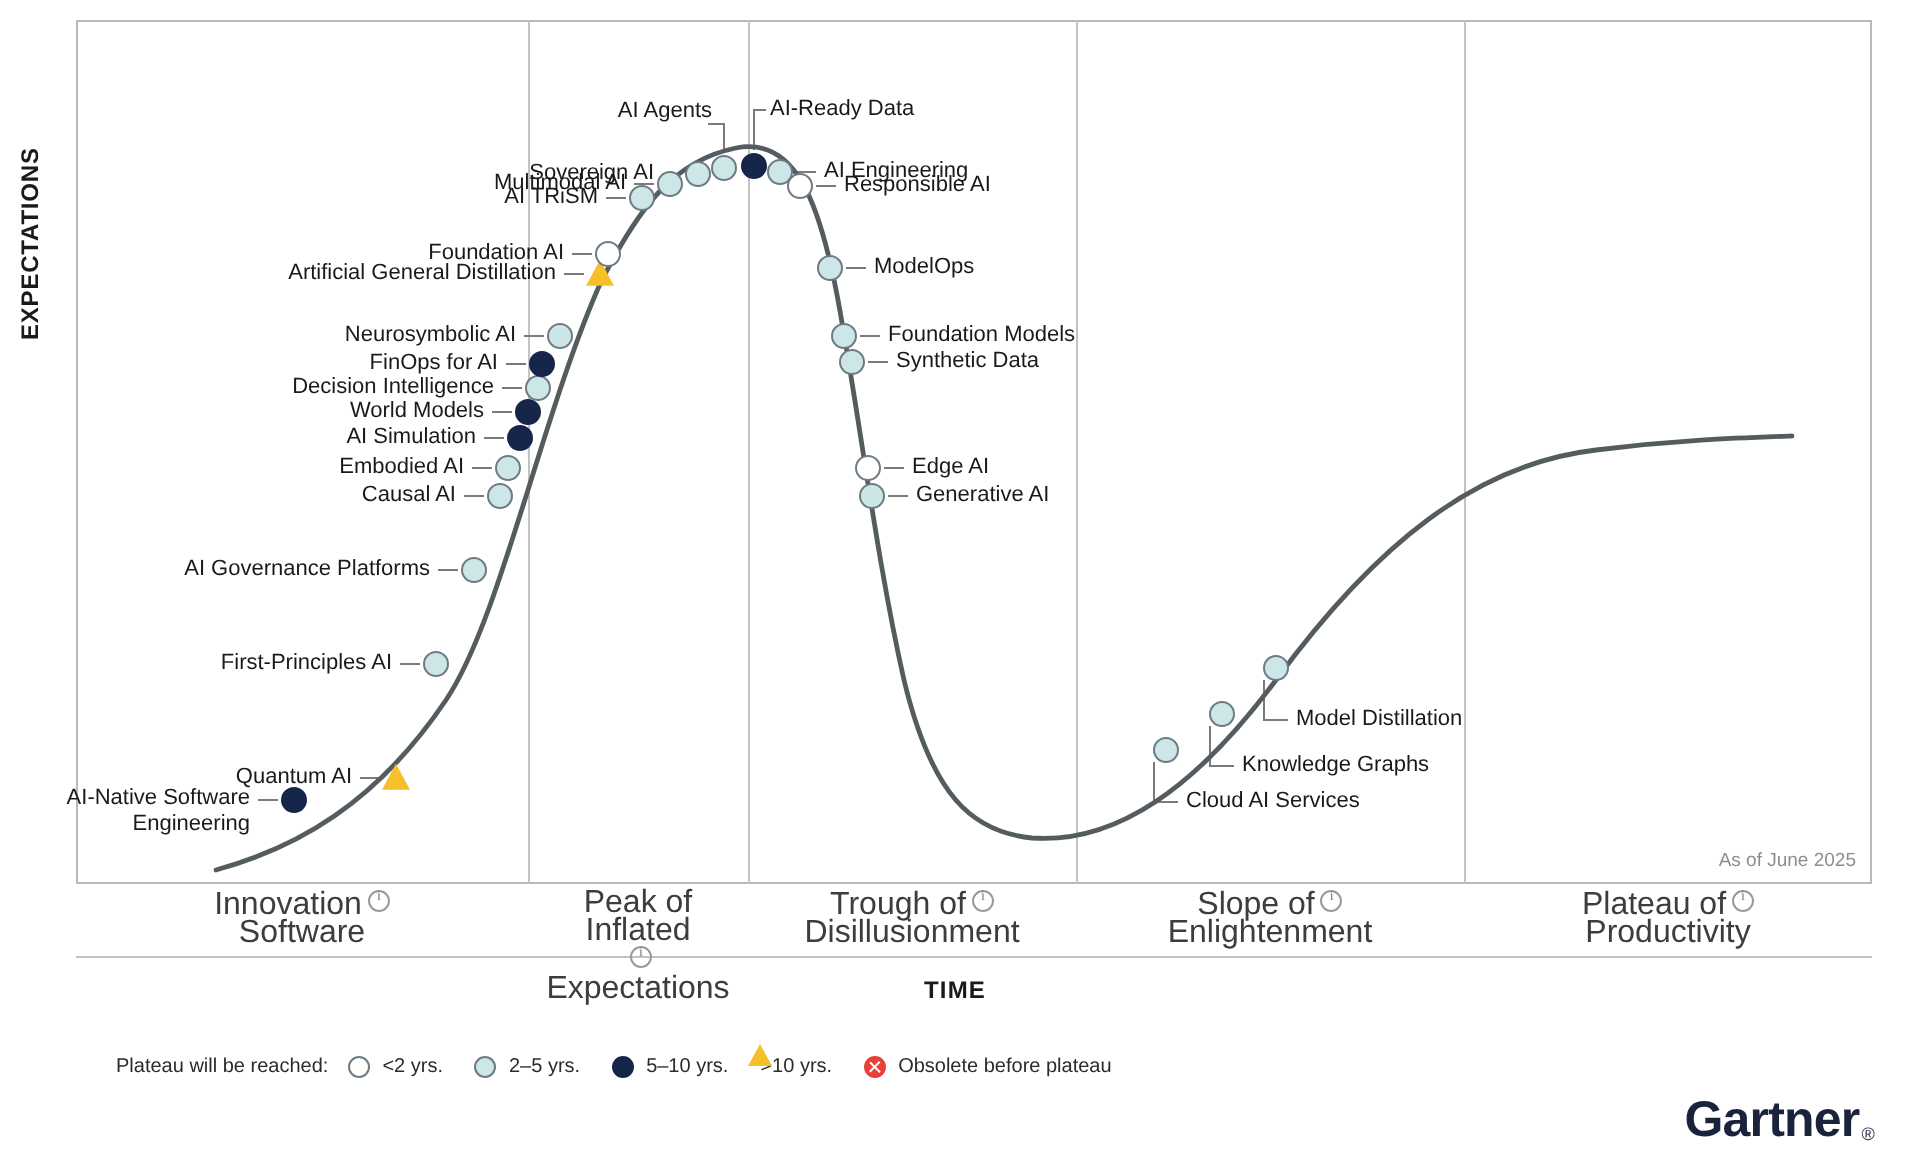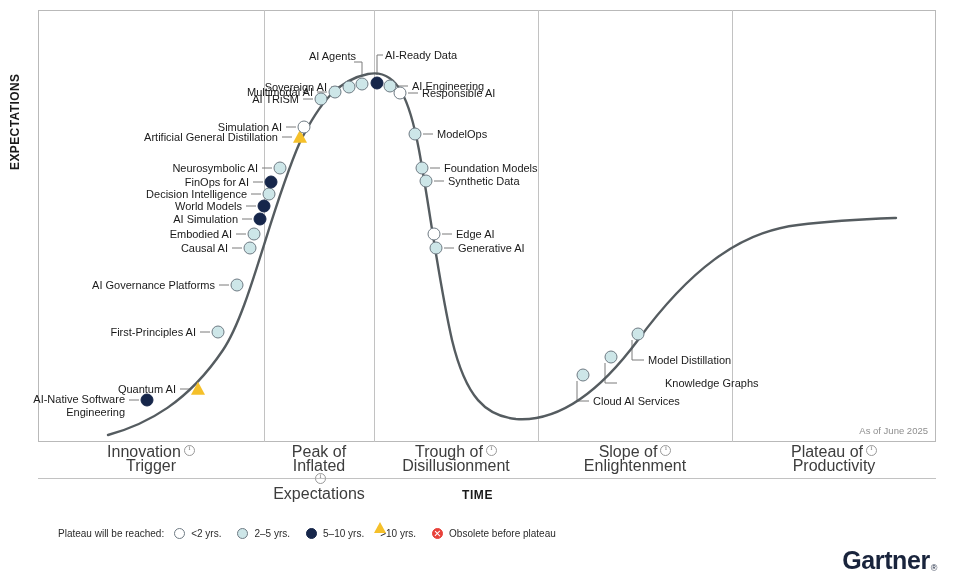--- a/index.html
+++ b/index.html
@@ -234,21 +234,21 @@
         <div class="plabel r" style="left: 211px; top: 172px;">
           <div>FinOps for AI</div>
         </div>
         <div class="plabel r" style="left: 220px; top: 158px;">
           <div>Neurosymbolic AI</div>
         </div>
         <div class="plabel r" style="left: 240px; top: 127px;">
           <div>Artificial General Distillation</div>
         </div>
         <div class="plabel r" style="left: 244px; top: 117px;">
-          <div>Simulation AI</div>
+          <div>Foundation AI</div>
         </div>
         <div class="plabel r" style="left: 261px; top: 89px;">
           <div>AI TRiSM</div>
         </div>
         <div class="plabel r" style="left: 275px; top: 82px;">
           <div>Multimodal AI</div>
         </div>
         <div class="plabel r" style="left: 289px; top: 77px;">
           <div>Sovereign AI</div>
         </div>
@@ -275,36 +275,36 @@
         </div>
         <div class="plabel l" style="left: 418px; top: 224px;">
           <div>Edge AI</div>
         </div>
         <div class="plabel l" style="left: 420px; top: 238px;">
           <div>Generative AI</div>
         </div>
         <div class="plabel l" style="left: 555px; top: 391px;">
           <div>Cloud AI Services</div>
         </div>
-        <div class="plabel l" style="left: 583px; top: 373px; margin-left: 44px;">
+        <div class="plabel l" style="left: 583px; top: 373px;">
           <div>Knowledge Graphs</div>
         </div>
         <div class="plabel l" style="left: 610px; top: 350px;">
           <div>Model Distillation</div>
         </div>
       </div>
 
     <div class="asof">As of June 2025</div>
   </div>
 
   <div id="phases">
     <div id="phase-rule"></div>
   <div class="phase" style="left: 0px; width: 226px;">
         <div><span class="l1">Innovation</span><span class="infoi"></span></div>
-        <div>Trigger</div>
+        <div>Software</div>
       </div>
       <div class="phase" style="left: 226px; width: 110px;">
         <div><span class="l1">Peak of Inflated</span><span class="infoi"></span></div>
         <div>Expectations</div>
       </div>
       <div class="phase" style="left: 500px; width: 194px;">
         <div><span class="l1">Slope of</span><span class="infoi"></span></div>
         <div>Enlightenment</div>
       </div>
       <div class="phase" style="left: 336px; width: 164px;">

